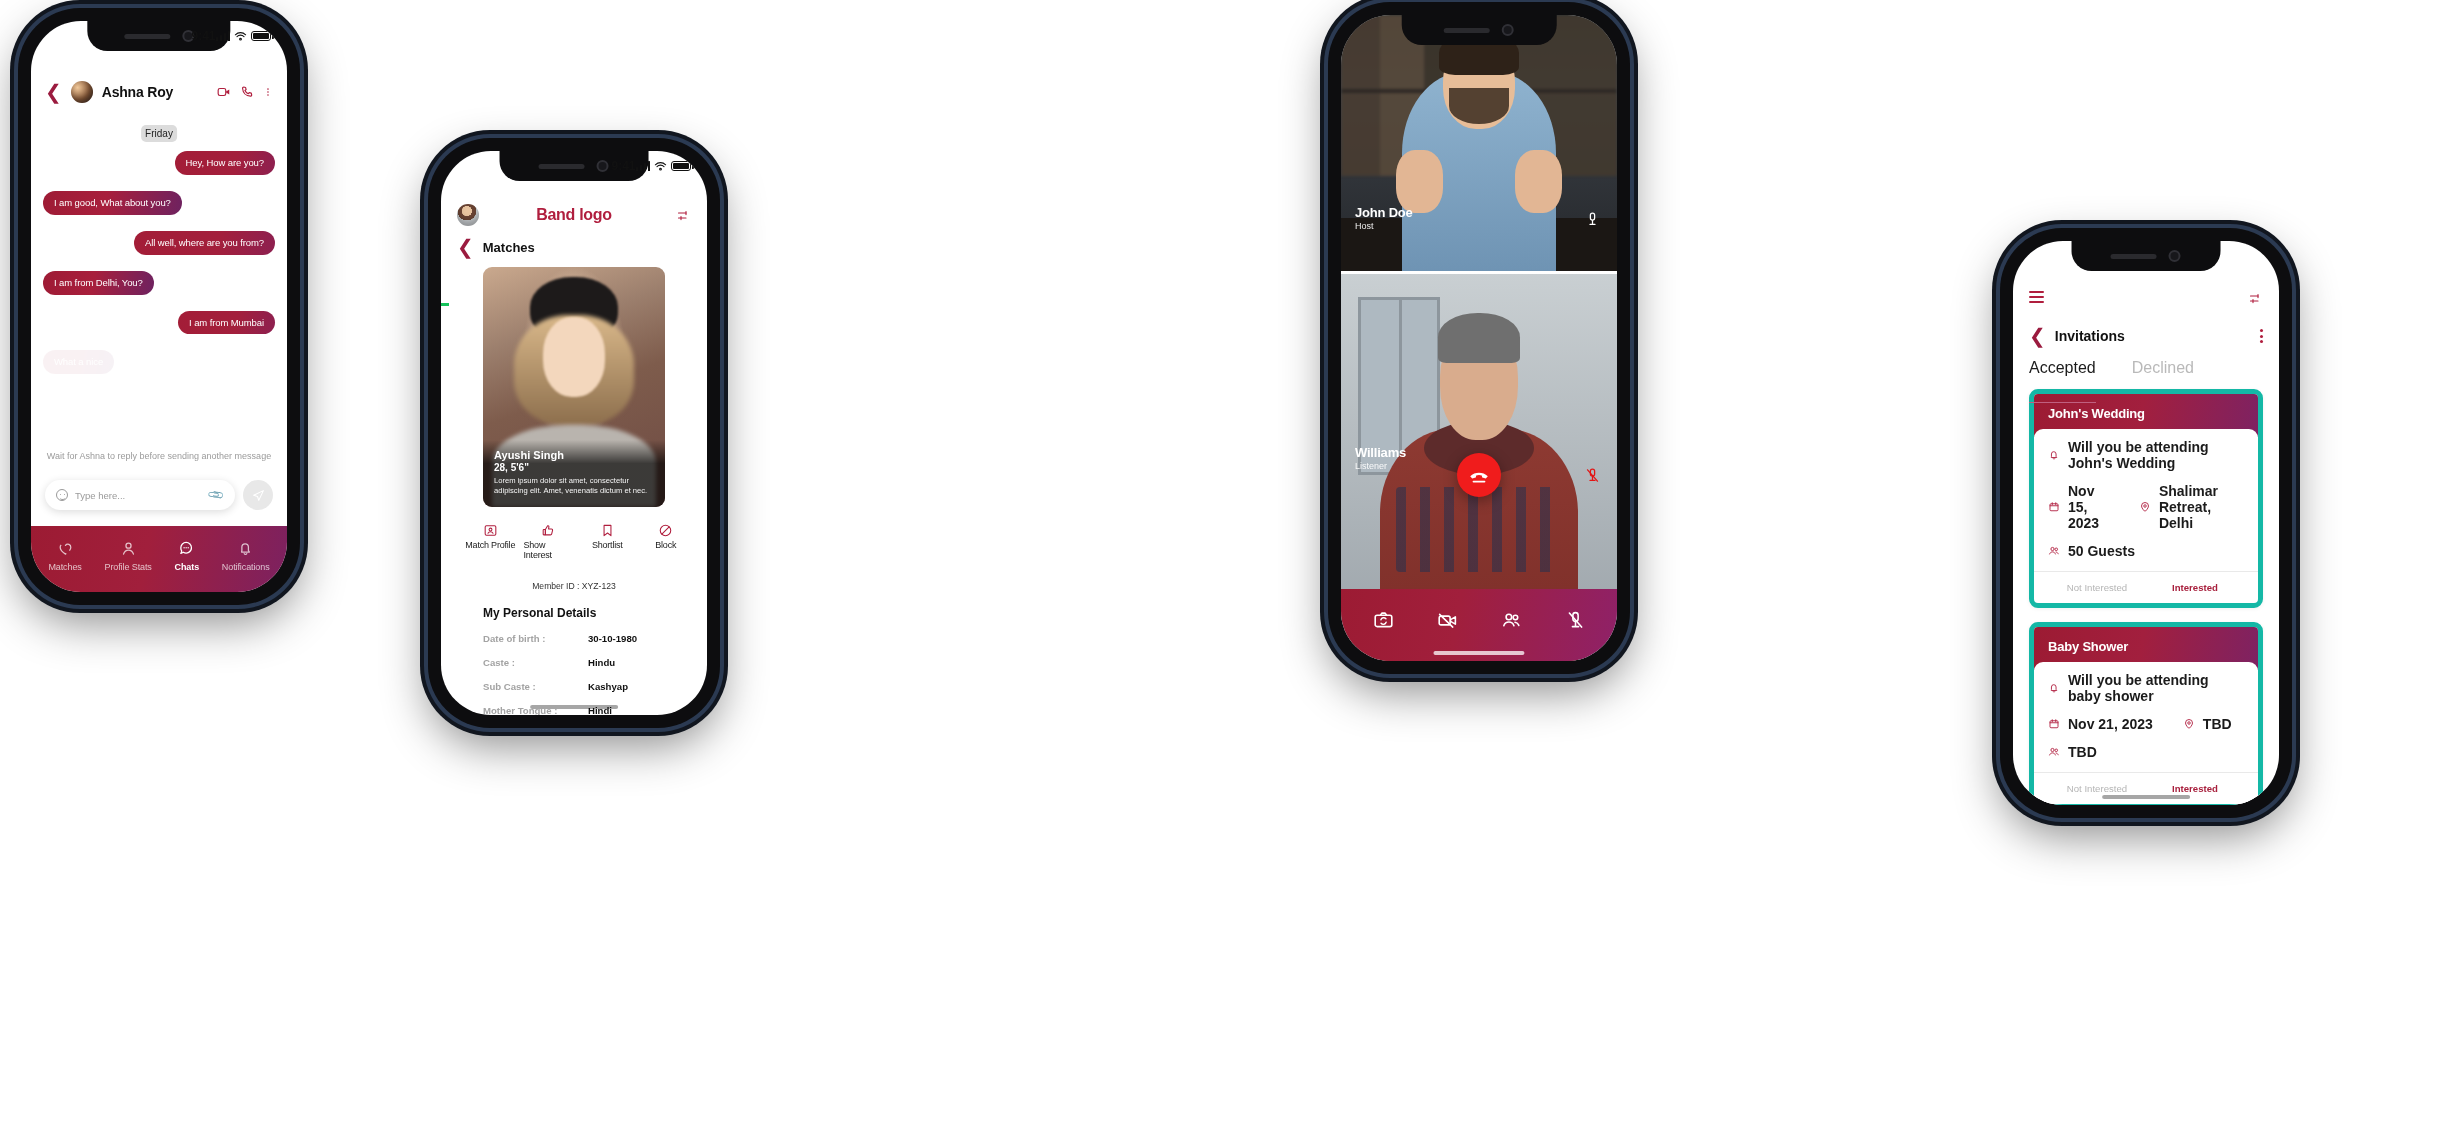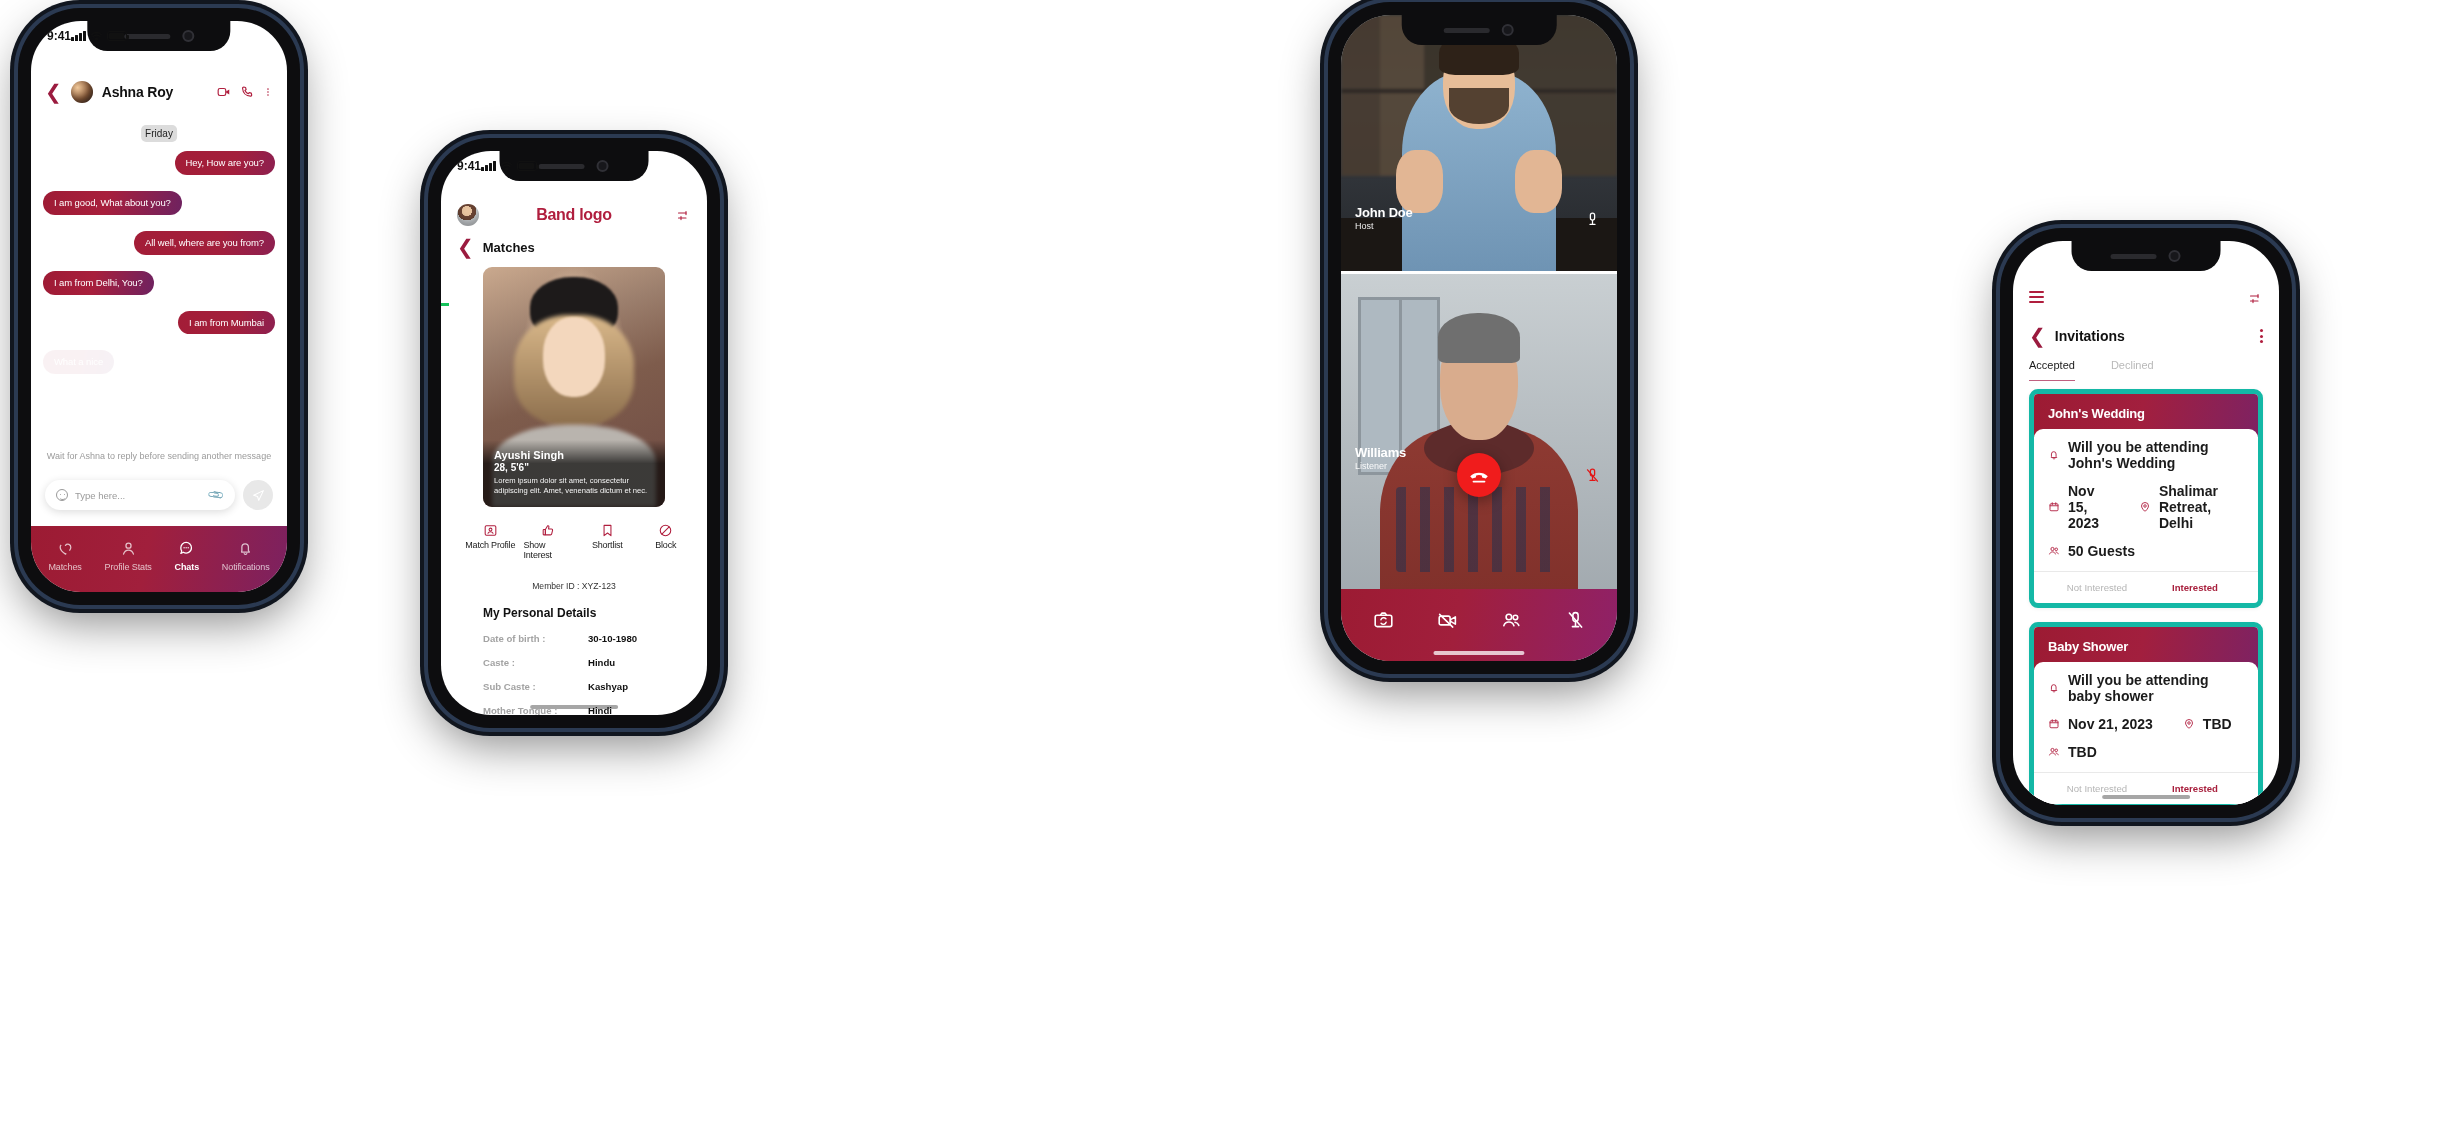--- a/index.html
+++ b/index.html
@@ -33,21 +33,21 @@
     background: #0d0d0f;
     border-bottom-left-radius: 20px; border-bottom-right-radius: 20px;
     z-index: 40;
     display: flex; align-items: center; justify-content: center; gap: 12px;
   }
   .notch .bar { width: 46px; height: 5px; border-radius: 3px; background: #2a2a2e; }
   .notch .cam { width: 12px; height: 12px; border-radius: 50%; background: #17171b; border: 2px solid #303036; }
 
   .statusbar {
     position: absolute; top: 0; left: 0; right: 0; height: 30px;
-    display: flex; align-items: center; justify-content: flex-start;
+    display: flex; align-items: center; justify-content: flex-end;
     padding: 0 16px; z-index: 45;
     font-size: 12px; font-weight: bold; color: #111;
   }
   .sb-right { display: flex; align-items: center; gap: 4px; }
   .sig { display: flex; align-items: flex-end; gap: 1.5px; height: 10px; }
   .sig i { width: 2.5px; background: currentColor; border-radius: .5px; display: block; }
   .sig i:nth-child(1){height:4px}.sig i:nth-child(2){height:6px}
   .sig i:nth-child(3){height:8px}.sig i:nth-child(4){height:10px}
   .batt { width: 20px; height: 10px; border: 1.4px solid currentColor; border-radius: 3px; position: relative; }
   .batt::after { content:""; position:absolute; right:-3.5px; top:3px; width:2px;height:4px;background:currentColor;border-radius:0 1px 1px 0;}
@@ -207,21 +207,21 @@
   #phone4 { left: 2000px; top: 228px; width: 292px; height: 590px; }
   .p4top { position:absolute; top:40px; left:0;right:0; height:34px; display:flex;
     align-items:center; padding:0 16px; z-index:22; }
   .burger i { display:block; width:15px; height:2px; background:#b01e3e; margin-bottom:3px; border-radius:1px;}
   .p4head { position:absolute; top:78px; left:0;right:0; height:34px; display:flex;
     align-items:center; gap:9px; padding:0 16px; z-index:20; }
   .p4head b { font-size:14px; color:#111; font-weight:600; }
   .kebab { margin-left:auto; display:flex; flex-direction:column; gap:2.5px; }
   .kebab i { width:3px;height:3px;border-radius:50%;background:#b01e3e;display:block; }
   .p4tabs { position:absolute; top:118px; left:16px; right:16px; display:flex; gap:36px; z-index:20; }
-  .p4tab { font-size:11px; color:#b9b9b9; padding-bottom:9px; }
+  .p4tab { font-size:16px; color:#b9b9b9; padding-bottom:25px; }
   .p4tab.on { color:#1b1b1b; border-bottom:1.6px solid #c06080; }
   .inv-scroll { position:absolute; top:148px; left:16px; right:16px; bottom:0; }
   .inv {
     border-radius:9px; overflow:hidden; margin-bottom:14px;
     border:5px solid #14b8a6; background:#fff;
     box-shadow:0 1px 4px rgba(0,0,0,.06);
   }
   .inv-h {
     background: linear-gradient(100deg,#9c1b33 0%,#a21f3e 48%,#7e2262 100%);
     color:#fff; font-size:13px; font-weight:600; padding:12px 14px 16px; letter-spacing:-.2px;

